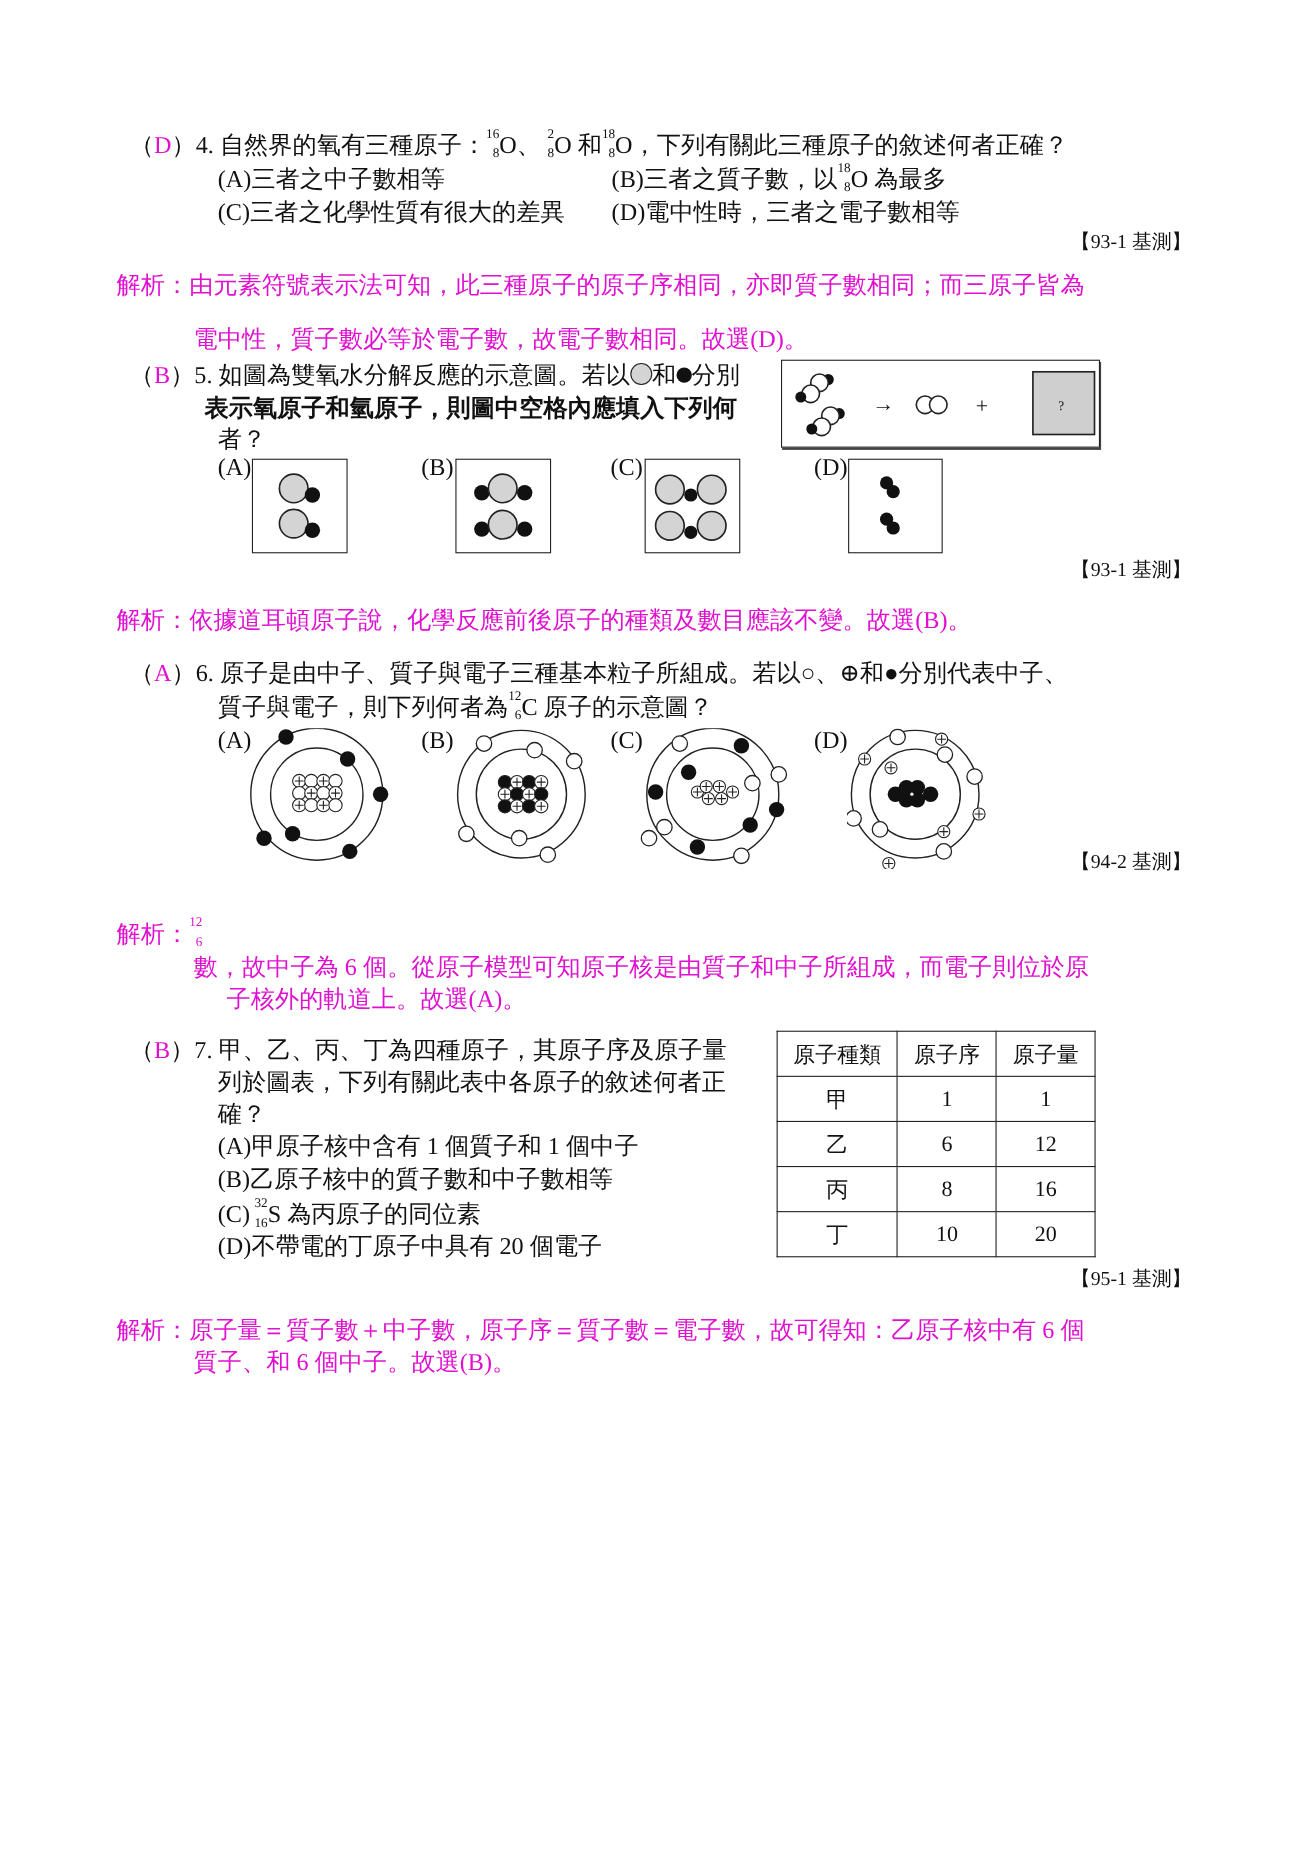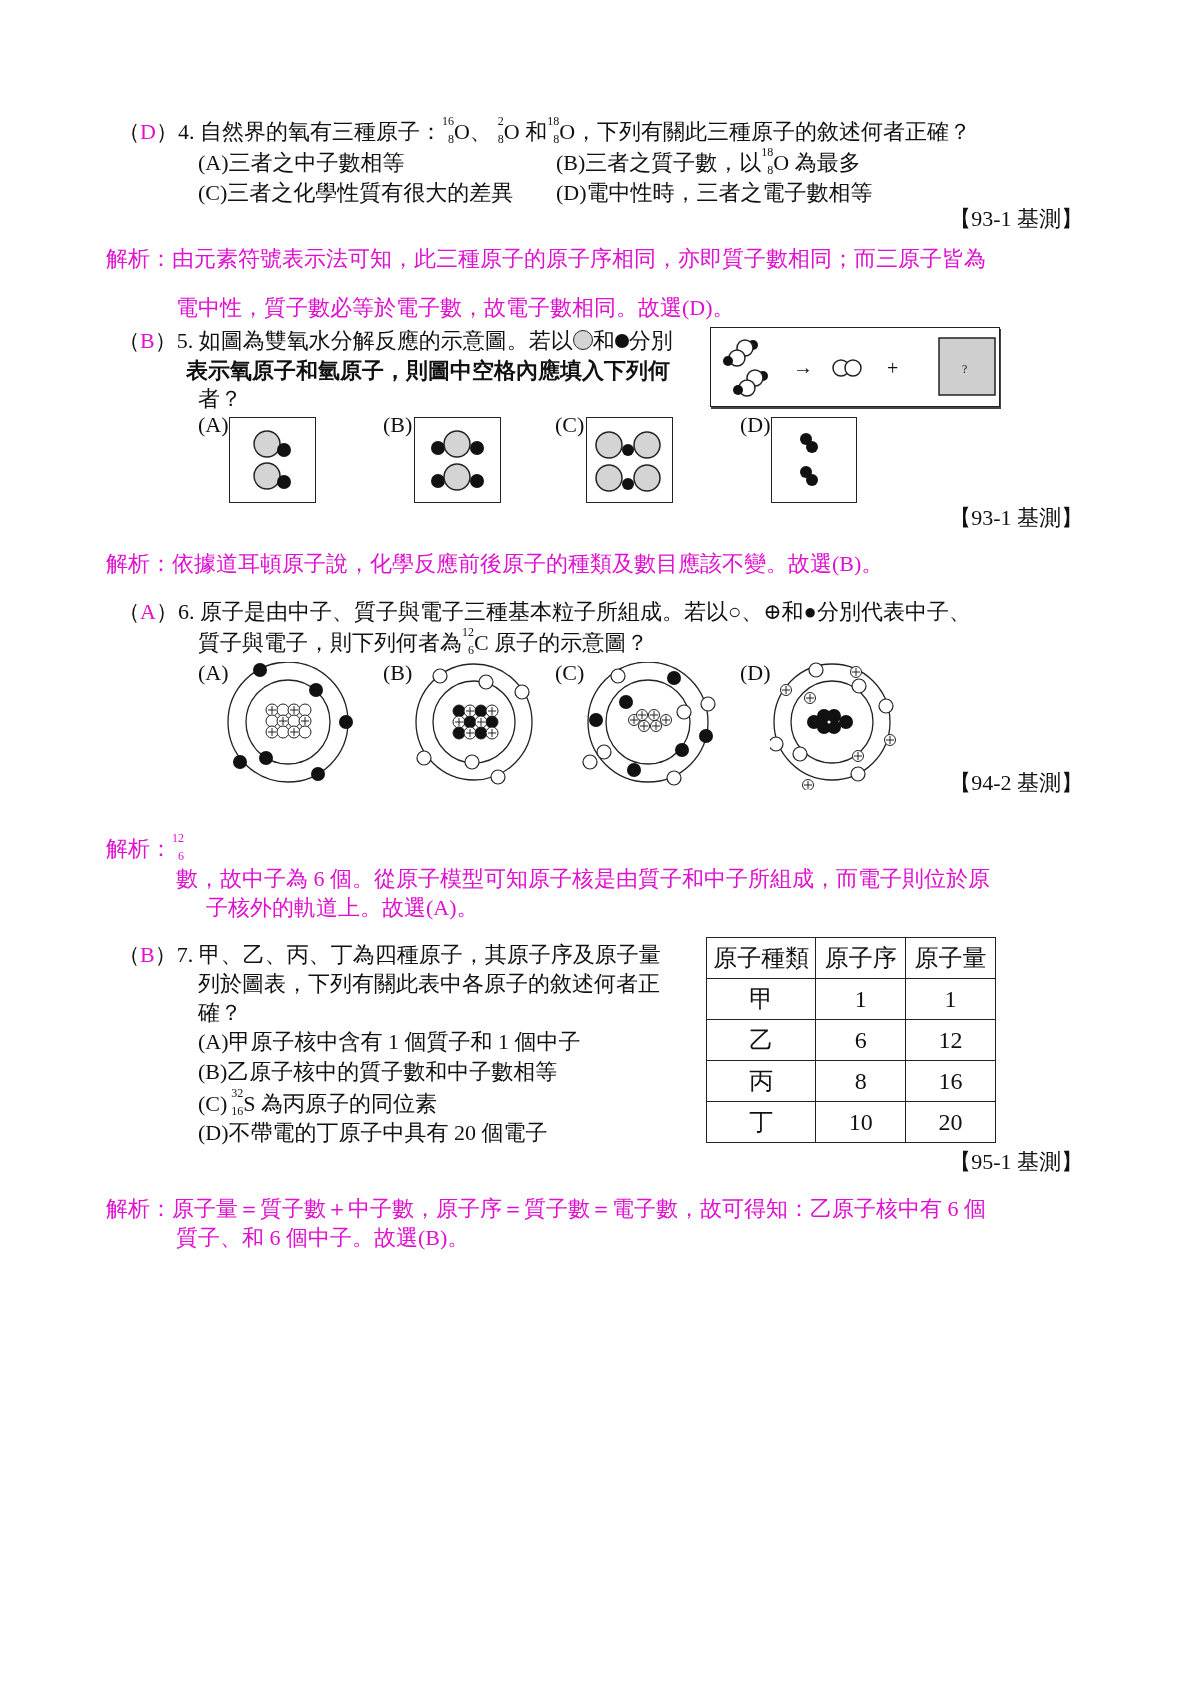--- a/index.html
+++ b/index.html
@@ -2,26 +2,26 @@
 <html><head>
 <meta charset="utf-8">
 <style>
   html, body { margin:0; padding:0; background:#fff; }
   body { width:1191px; height:1684px; position:relative; overflow:hidden;
          font-family:"Liberation Serif","DejaVu Serif",serif; color:#111; font-size:22px; }
   .abs { position:absolute; }
   .line { position:absolute; white-space:nowrap; line-height:30px; }
   .ans { color:#e010d0; }
   .mag { color:#e010d0; }
-  .src { position:absolute; right:108px; white-space:nowrap; font-size:22px; }
+  .src { position:absolute; right:108px; white-space:nowrap; font-size:18px; }
   .nuc { display:inline-block; position:relative; width:12px; height:22px; vertical-align:-4px; }
   .nuc .m { position:absolute; top:-6px; right:0; font-size:12px; line-height:12px; }
   .nuc .z { position:absolute; bottom:-2px; right:0; font-size:12px; line-height:12px; }
   .box { position:absolute; border:1.5px solid #222; background:#fff; }
-  table.atoms { position:absolute; border-collapse:collapse; font-size:24px; }
+  table.atoms { position:absolute; border-collapse:collapse; font-size:20px; }
   table.atoms td { border:1.5px solid #222; text-align:center; height:40px; padding:0; }
   .label { position:absolute; font-size:22px; }
 </style>
 </head>
 <body>
 
 <div class="line" style="left:118px; top:117px;">
   <span>（</span><span class="ans">D</span><span>）</span><span>4.</span>
   <span>自然界的氧有三種原子：</span><span class="nuc"><span class="m">16</span><span class="z">8</span></span><span>O</span><span>、</span><span class="nuc"><span class="m">2</span><span class="z">8</span></span><span>O</span><span> 和</span><span class="nuc"><span class="m">18</span><span class="z">8</span></span><span>O</span><span>，下列有關此三種原子的敘述何者正確？</span>
 </div>

